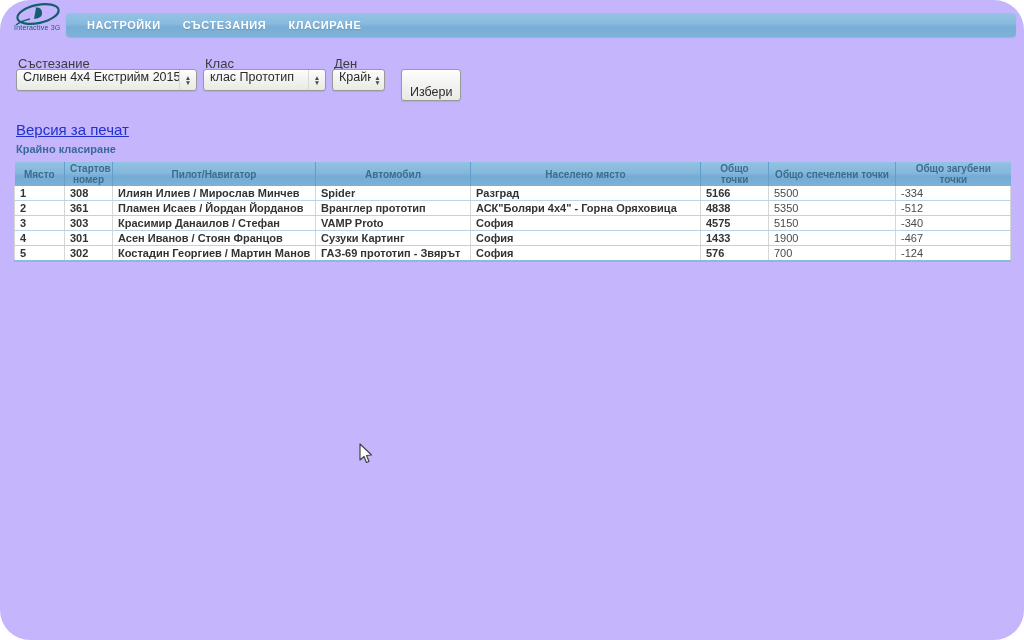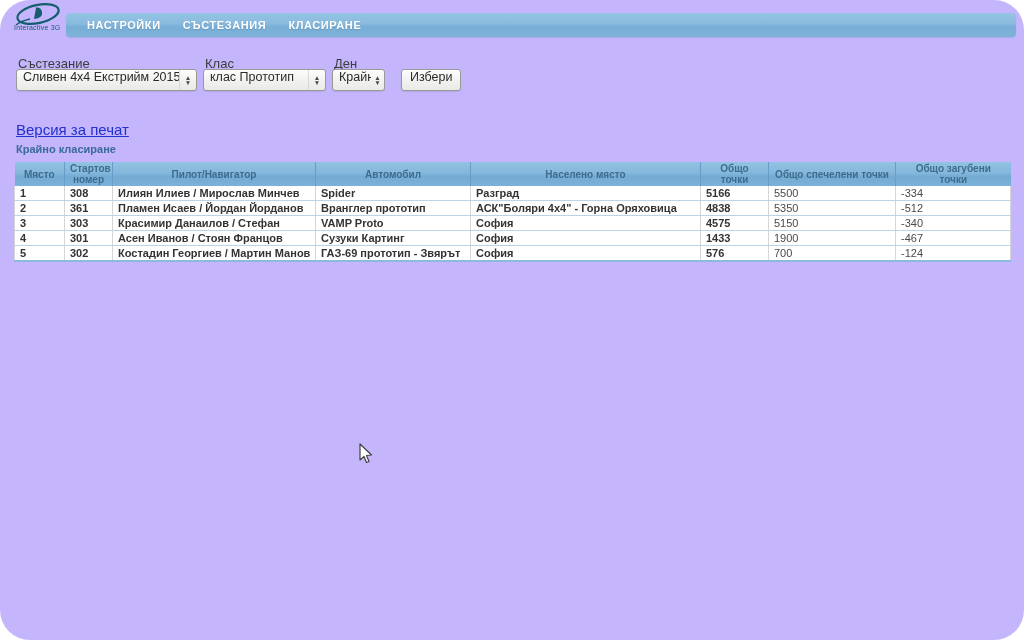--- a/index.html
+++ b/index.html
@@ -27,21 +27,21 @@
     border:1px solid #999995; border-radius:3px;
     background:linear-gradient(180deg,#fdfdfd 0%,#f3f3f1 45%,#e9e9e6 100%);
     box-shadow:inset 0 1px 0 rgba(255,255,255,0.8), 0 1px 1px rgba(0,0,0,0.08);
     display:flex; cursor:pointer;
     font-size:12.5px; color:#2b2b2b; }
   .gtk-select .sel-value { flex:1; padding:0 6px; white-space:nowrap; overflow:hidden; }
   .stepper { width:17px; height:100%; border-left:1px solid #d8d8d4;
              display:flex; flex-direction:column; align-items:center; justify-content:center;
              color:#4a4a4a; }
   .stepper span { font-size:6.5px; line-height:5px; }
-  .gtk-button { justify-content:center; padding:0 8px; }
+  .gtk-button { justify-content:center; padding:15px 8px; }
 
   .print-link { position:absolute; left:16px; top:121px; font-size:15px;
                 color:#2230cc; text-decoration:underline; cursor:pointer; }
   .page-heading { position:absolute; left:16px; top:143px; font-size:11px;
                   font-weight:bold; color:#3a6a99; }
 
   
   .table-wrap { position:absolute; left:14px; top:162px; width:996px; }
   table.rank { width:996px; border-collapse:collapse; table-layout:fixed; }
   .rank th { height:24px; font-size:10px; font-weight:bold; color:#3d6c8d;

